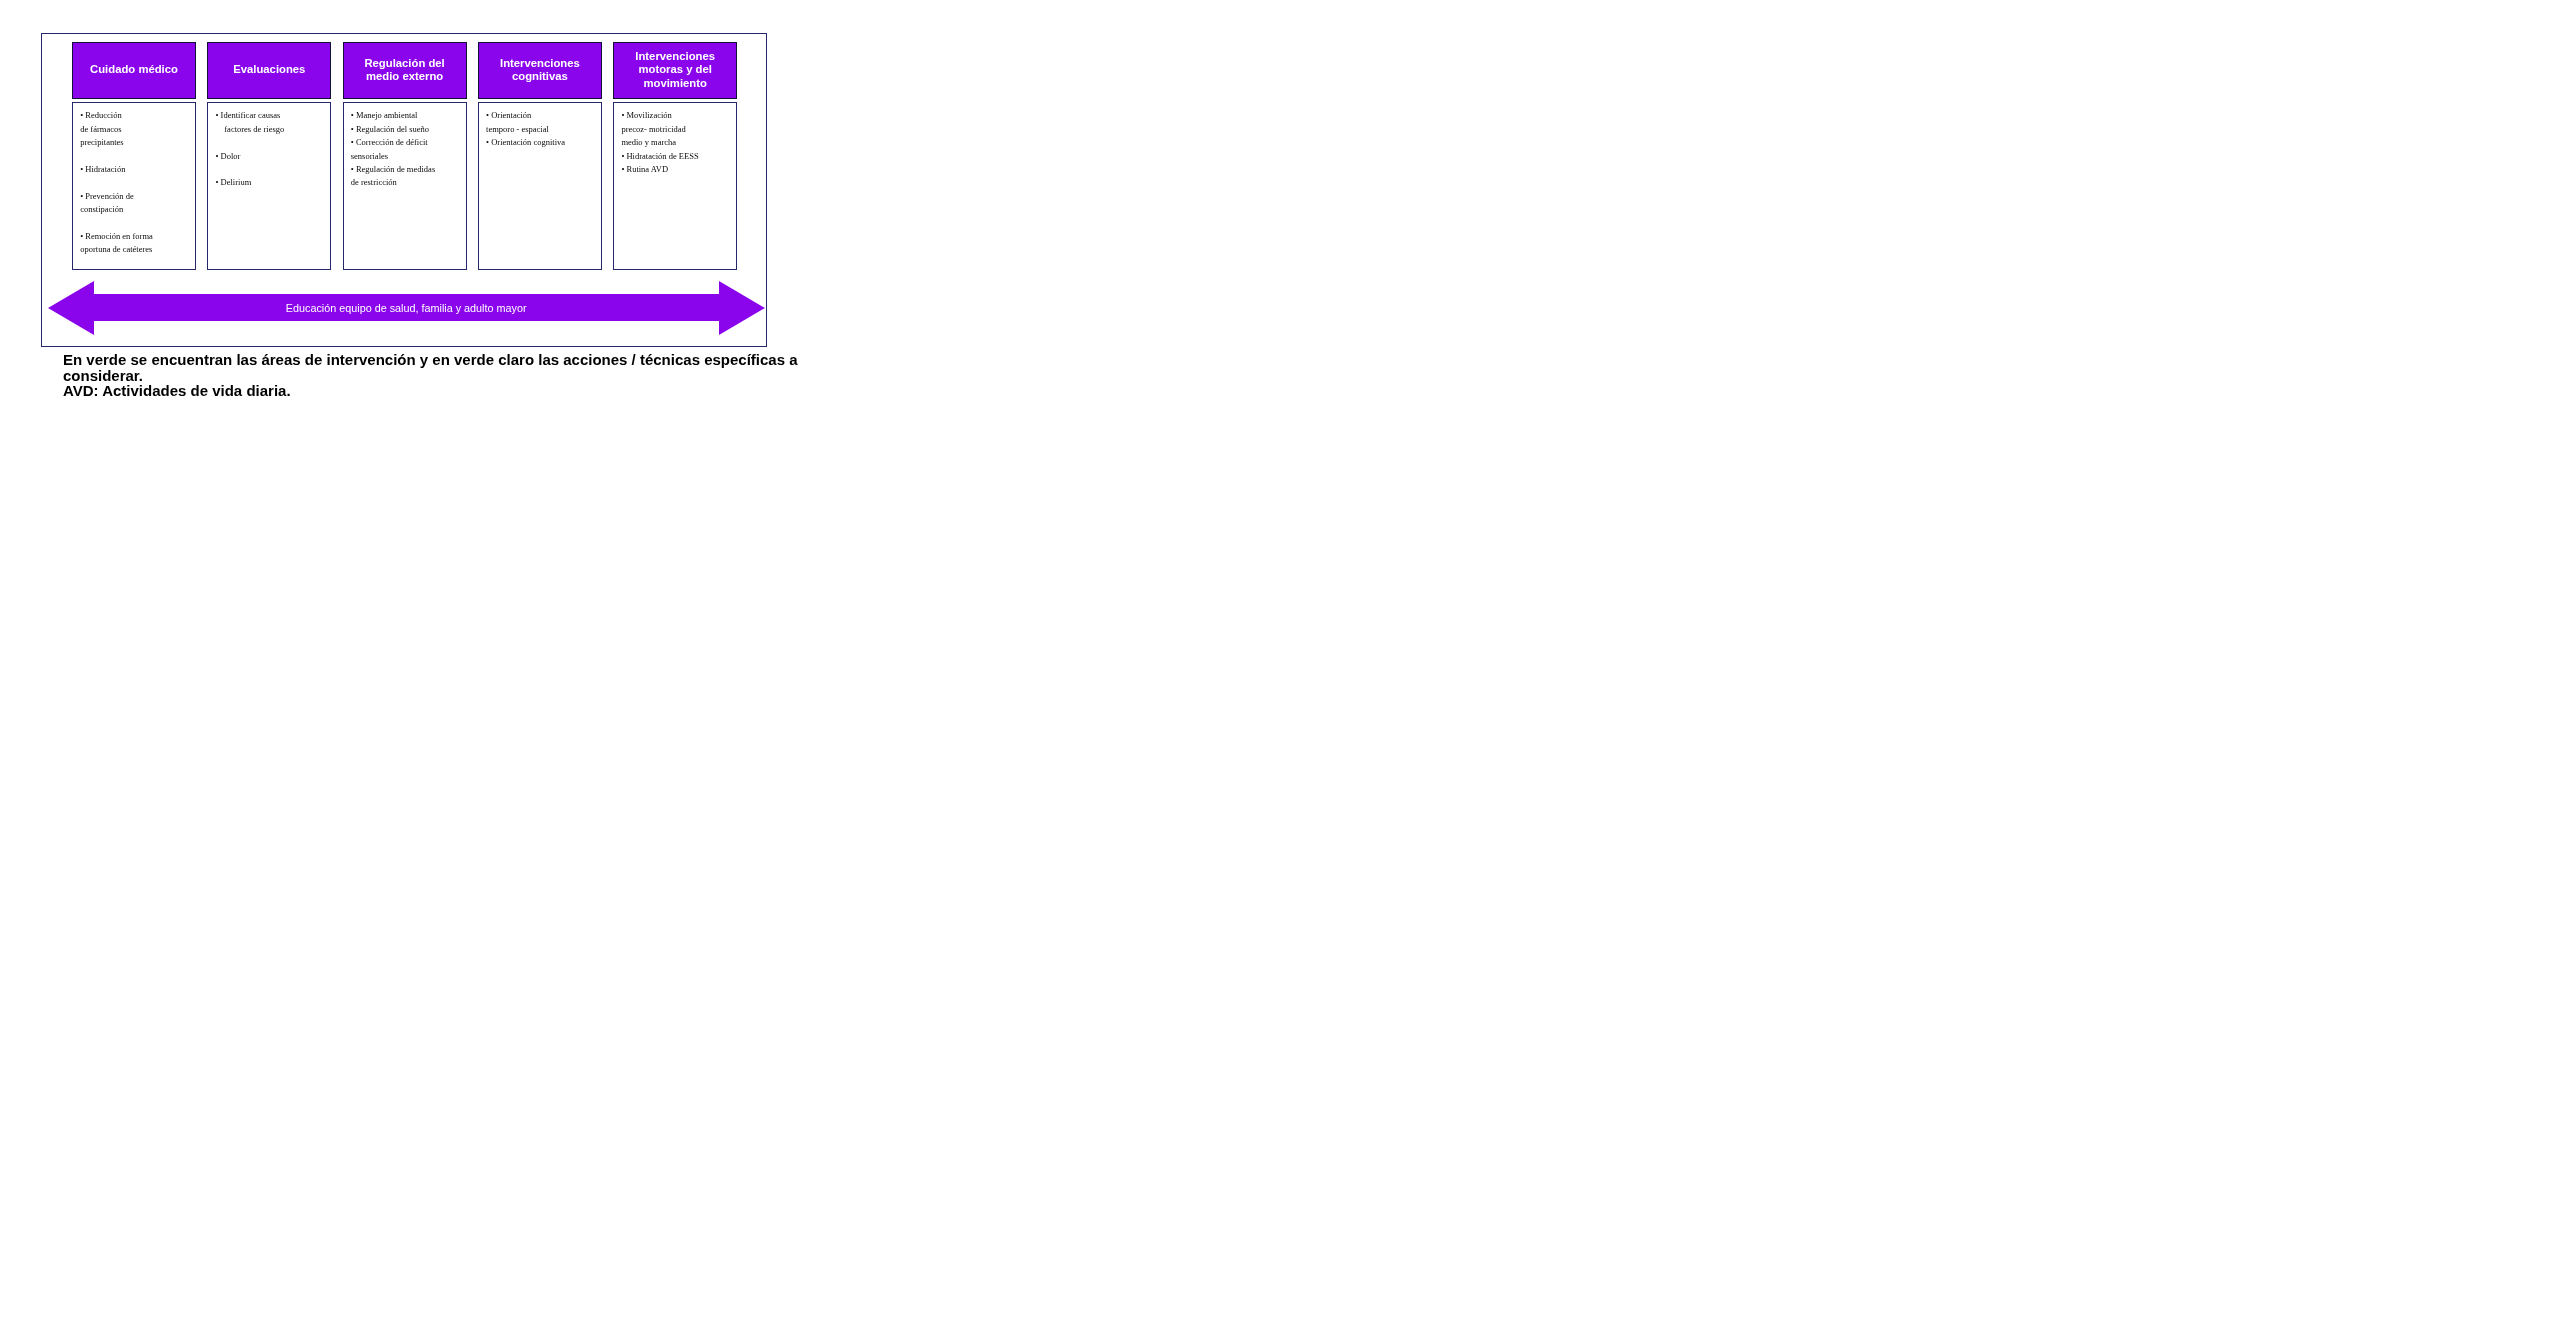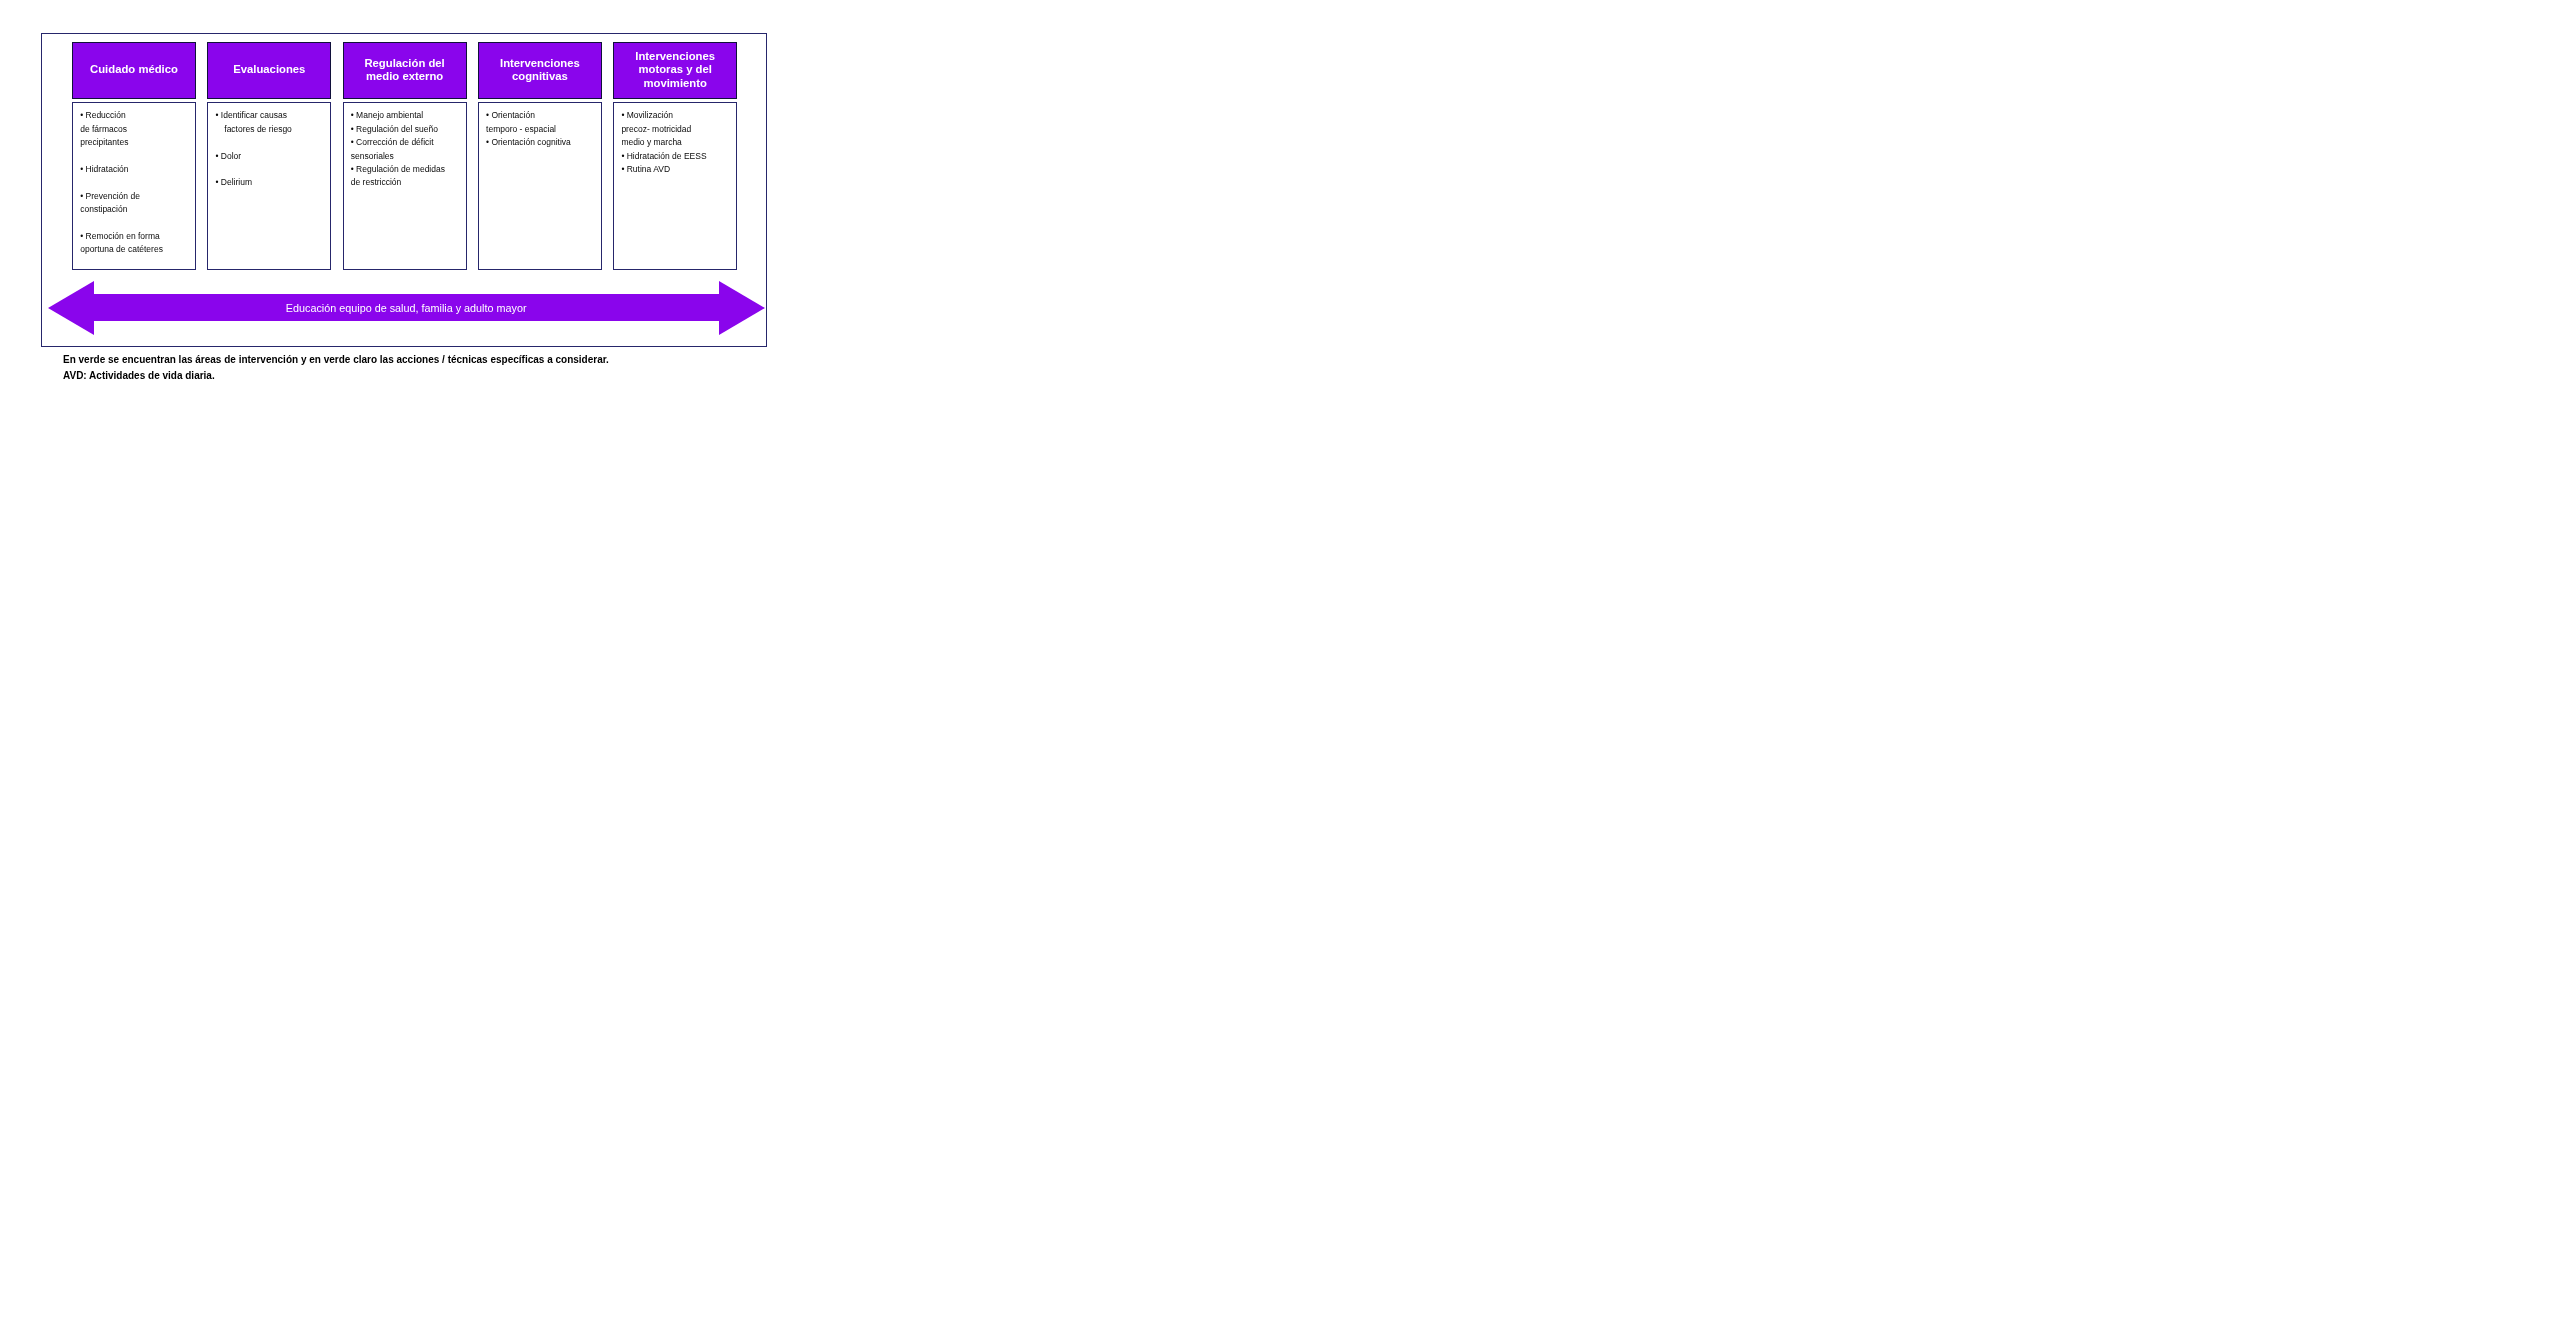--- a/index.html
+++ b/index.html
@@ -60,20 +60,21 @@
     background:#FFFFFF;
     border:0.5px solid var(--box-border);
     padding:6.7px 2.1px 0 7.2px;
     color:var(--body-text);
     font-size:8.5px;
     line-height:13.4px;
   }
   .line{
     height:13.4px;
     white-space:nowrap;
+    font-family:Liberation Serif, serif;
   }
   .line.indent{ padding-left:8.8px; }
   .arrow{
     position:absolute;
     left:5.7px; top:247px;
     width:717px; height:54px;
   }
   .arrow-head{
     position:absolute; top:0;
     width:0; height:0;
@@ -95,21 +96,21 @@
     color:#FFFFFF;
     font-weight:normal;
     font-size:10.8px;
     white-space:nowrap;
   }
   .footnotes{
     position:absolute;
     left:63px; top:352px;
     color:#000000;
     font-weight:bold;
-    font-size:10px;
+    font-size:15px;
     line-height:15.5px;
   }
 </style>
 </head>
 <body>
 
 <div class="stage">
   <div class="frame">
     <div class="columns" id="columns">
         <div class="col">

